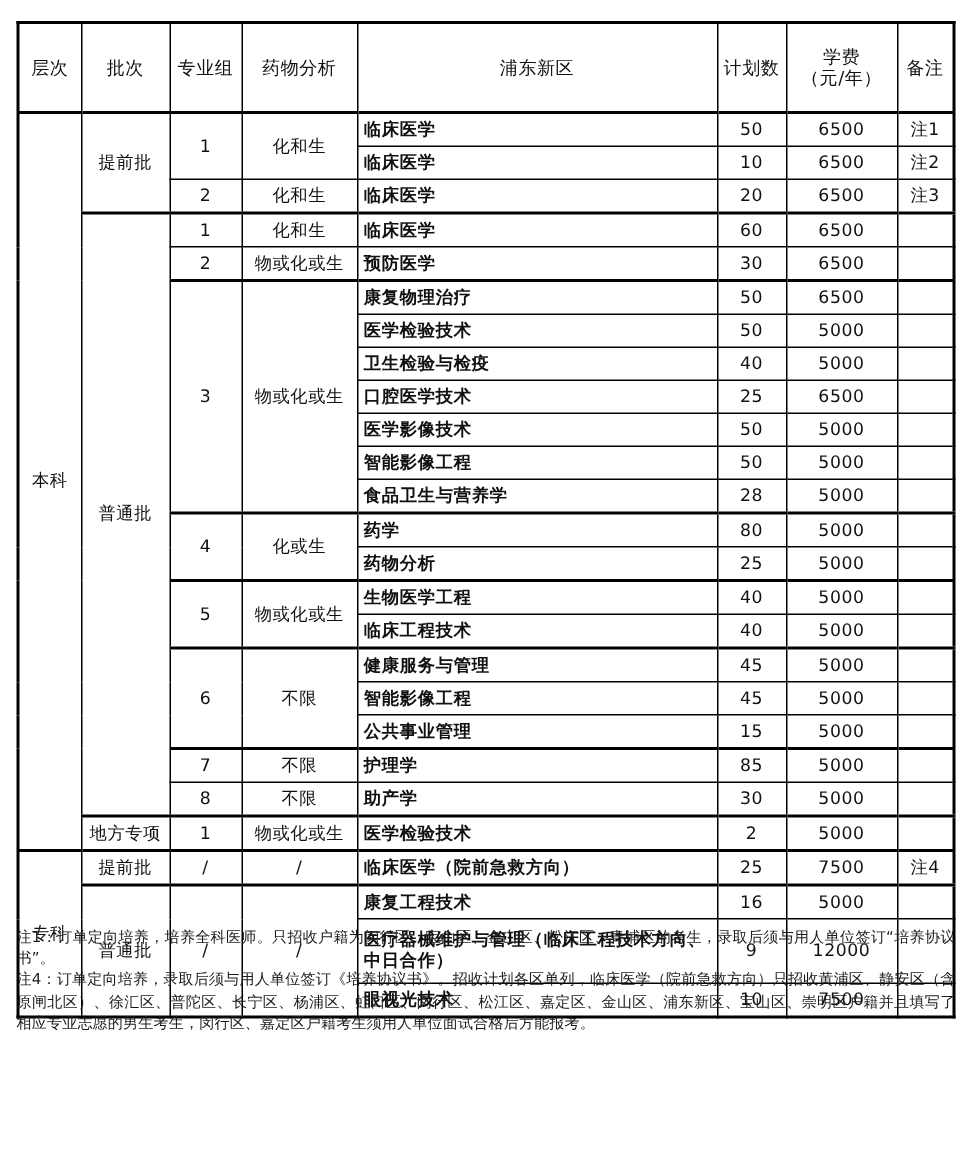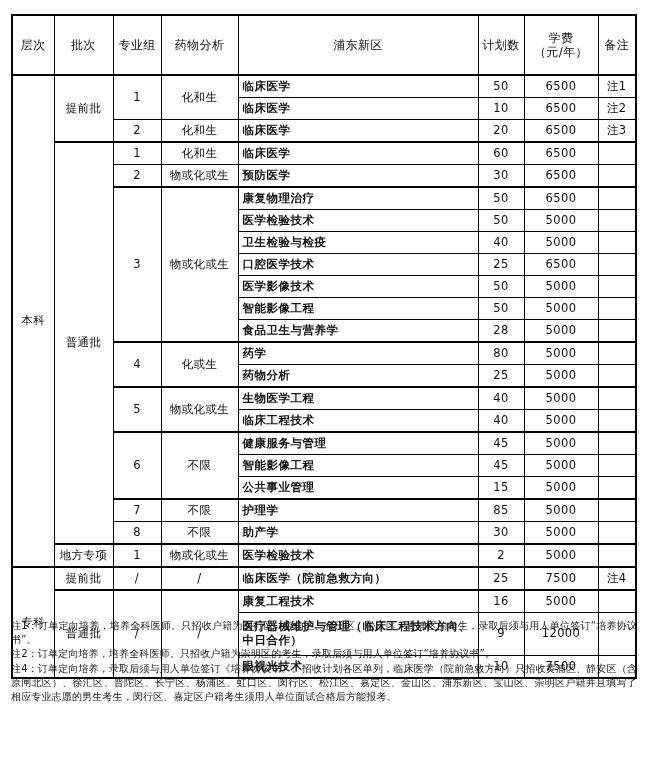--- a/index.html
+++ b/index.html
@@ -308,17 +308,16 @@
         <td class="row">10</td>
         <td class="row">7500</td>
         <td class="row"></td>
       </tr>
 
     </tbody>
   </table>
 
   <div class="notes">
     <p>注1：订单定向培养，培养全科医师。只招收户籍为闵行区、宝山区、金山区、松江区、青浦区的考生，录取后须与用人单位签订“培养协议书”。</p>
-    <p>注2：订单定向培养，培养全科医师。只招收户籍为崇明区的考生，录取后须与用人单位签订“培养协议书”。</p>
     <p>注4：订单定向培养，录取后须与用人单位签订《培养协议书》。招收计划各区单列，临床医学（院前急救方向）只招收黄浦区、静安区（含原闸北区）、徐汇区、普陀区、长宁区、杨浦区、虹口区、闵行区、松江区、嘉定区、金山区、浦东新区、宝山区、崇明区户籍并且填写了相应专业志愿的男生考生，闵行区、嘉定区户籍考生须用人单位面试合格后方能报考。</p>
   </div>
 
 </div>
 
 </body></html>

